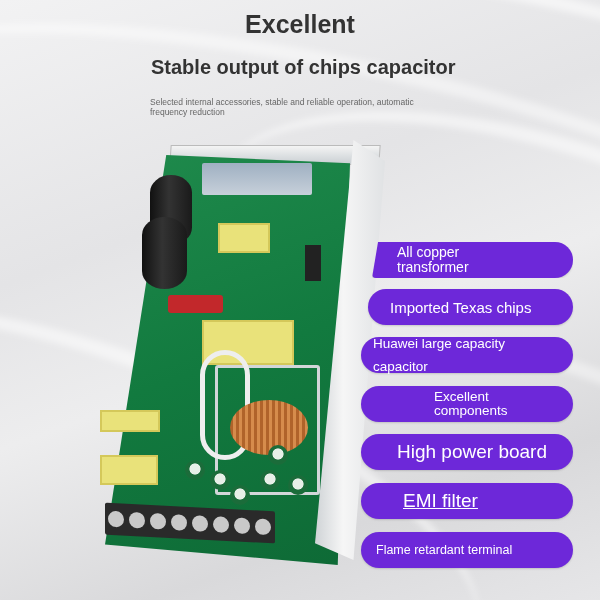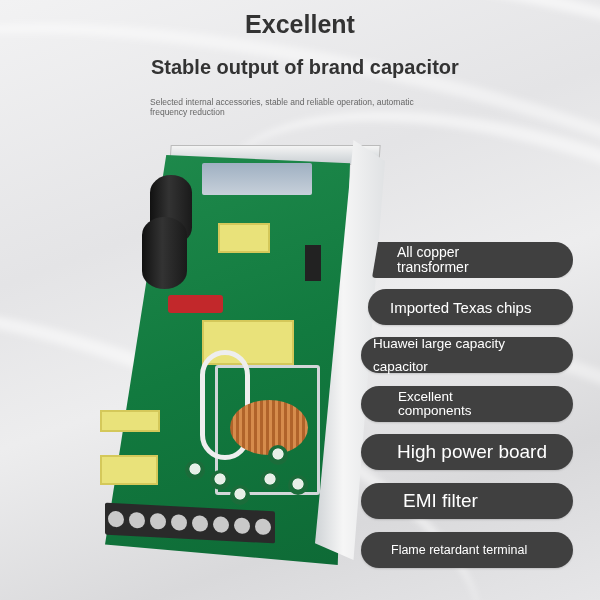--- a/index.html
+++ b/index.html
@@ -39,51 +39,51 @@
   .shield { position:absolute; left:125px; top:230px; width:105px; height:130px; border:3px solid #d2d6d9; border-radius:3px; }
   .smallcap { position:absolute; width:20px; height:20px; border-radius:50%; background:radial-gradient(circle at 50% 45%,#e8efe8 0 35%,#1b6c3a 40%); }
   .ic { position:absolute; left:215px; top:110px; width:16px; height:36px; background:#222; }
   .terminal { position:absolute; left:15px; top:372px; width:170px; height:32px; background:#2a2a2a; border-radius:2px; transform:skewY(3deg); }
   .terminal span { display:inline-block; width:16px; height:16px; margin:8px 2px 0 3px; border-radius:50%; background:#c9c9c9; }
   .wire { position:absolute; border:5px solid #eee; border-radius:40px; }
 
   
   .pill {
     position:absolute; left:362px; width:211px; height:36px;
-    background:#404040; color:#fff; border-radius:18px;
+    background:#6d28d9; color:#fff; border-radius:18px;
     display:flex; align-items:center;
     box-shadow: 0 1px 2px rgba(0,0,0,0.15);
   }
   .pill span { display:block; }
   .p1 { top:242px; left:372px; width:201px; height:36px; border-radius:4px 18px 18px 4px; clip-path:polygon(3% 0,100% 0,100% 100%,0 100%); }
   .p1 span { padding-left:25px; font-size:14px; line-height:15px; }
   .p2 { top:289px; left:368px; width:205px; border-radius:18px; }
   .p2 span { padding-left:22px; font-size:15px; }
   .p3 { top:337px; left:361px; width:212px; }
   .p3 span { padding-left:12px; font-size:13.5px; line-height:23px; }
-  .p4 { top:386px; left:361px; width:212px; }
+  .p4 { top:386px; left:361px; width:212px;justify-content:center; }
   .p4 span { padding-left:37px; font-size:13.5px; line-height:14px; }
   .p5 { top:434px; left:361px; width:212px;padding-left:12px; }
   .p5 span { padding-left:24px; font-size:19px; }
   .p6 { top:483px; left:361px; width:212px; }
-  .p6 span { padding-left:42px; font-size:19px; }
+  .p6 span { padding-left:42px; font-size:19px;text-decoration:underline; }
   .p7 { top:532px; left:361px; width:212px; }
-  .p7 span { padding-left:30px; font-size:12.5px; }
+  .p7 span { padding-left:15px; font-size:12.5px; }
 </style>
 </head>
 <body>
 
 <div class="wave w1"></div>
 <div class="wave w2"></div>
 <div class="wave w3"></div>
 <div class="wave w4"></div>
 <div class="wave w5"></div>
 
 <h1 class="title">Excellent</h1>
-<h2 class="subtitle">Stable output of brand capacitor</h2>
+<h2 class="subtitle">Stable output of chips capacitor</h2>
 <p class="desc">Selected internal accessories, stable and reliable operation, automatic frequency reduction</p>
 
 <div class="product">
   <div class="case-back"></div>
   <div class="pcb"></div>
   <div class="case-side"></div>
   <div class="heatsink"></div>
   <div class="cap c1"></div>
   <div class="cap c2"></div>
   <div class="xfmr x1"></div>

